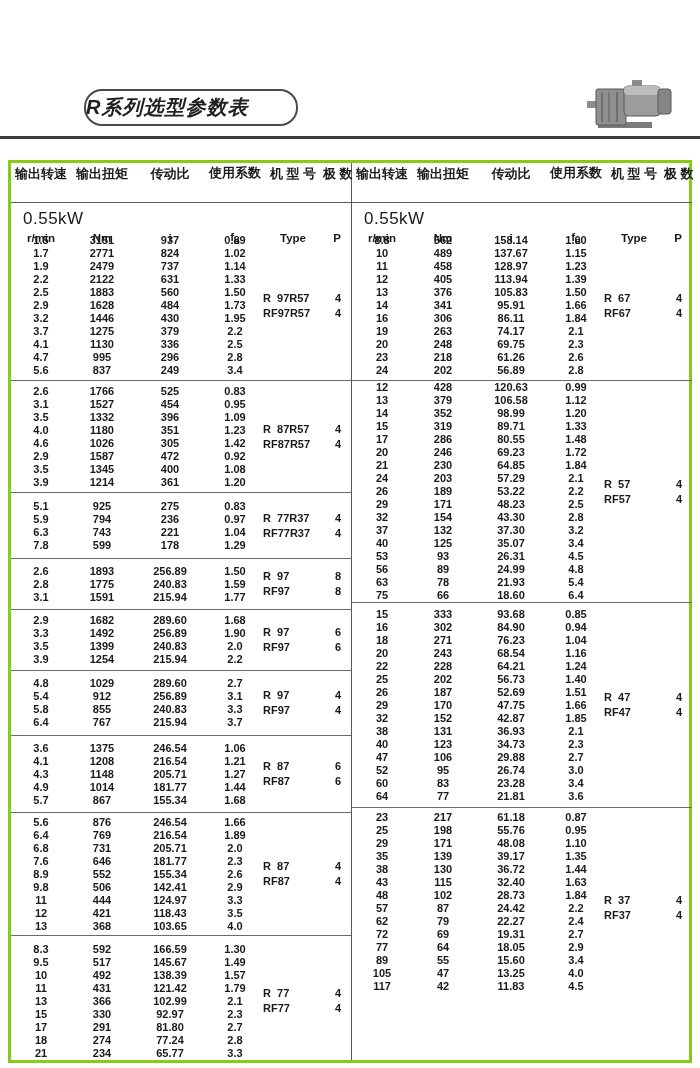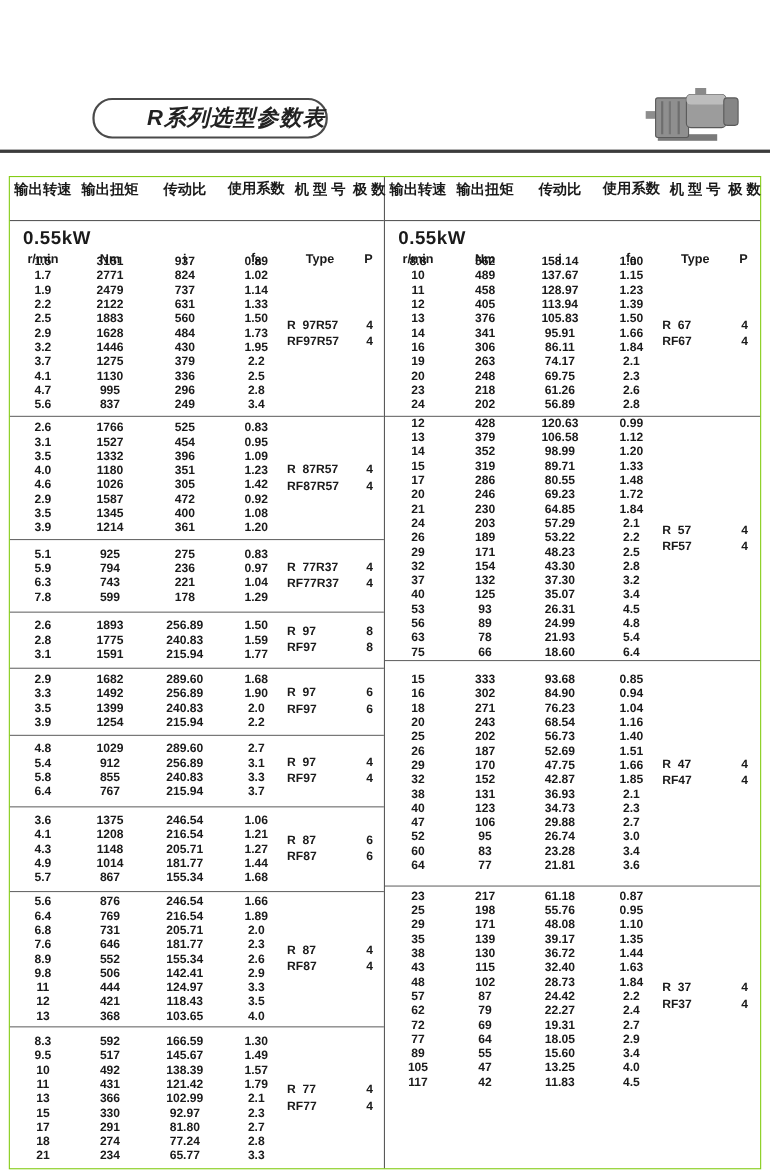--- a/index.html
+++ b/index.html
@@ -4,48 +4,48 @@
 <style>
   * { box-sizing: border-box; margin: 0; padding: 0; }
   html,body { background:#ffffff; }
   body { font-family:"Liberation Sans", sans-serif; color:#1a1a1a; }
   .page { position:relative; width:700px; height:1068px; background:#fff; overflow:hidden; }
 
   
   .title-badge{
     position:absolute; left:84px; top:89px; width:214px; height:37px;
     border:2px solid #4a4a4a; border-radius:18px;
-    display:flex; align-items:center; justify-content:flex-end;
+    display:flex; align-items:center; justify-content:flex-start;
   }
   .title-badge span{ font-size:20px; font-weight:bold; font-style:italic; letter-spacing:1px; color:#222; }
   .title-rule{ position:absolute; left:0; top:136px; width:700px; height:3px; background:#3c3c3c; }
 
   
   .photo{ position:absolute; left:584px; top:72px; width:94px; height:62px; }
 
   
   .table{
     position:absolute; left:8px; top:160px; width:684px; height:903px;
-    border:1px solid #84cc16; display:flex;
+    border:3px solid #84cc16; display:flex;
   }
   .half{ width:341px; height:100%; }
   .half.left{ border-right:1px solid #5a5a5a; }
 
   .thead{
     height:40px; border-bottom:1px solid #5a5a5a;
     display:grid; grid-template-columns:60px 62px 74px 56px 60px 28px;
     align-items:center; padding-top:2px;
   }
   .hcol{ text-align:center; line-height:1.3; }
   .hcol .cn{ font-size:13px; font-weight:bold; white-space:nowrap; }
   .hcol .unit{ font-size:11.5px; font-weight:bold;margin-top:48px; }
   .hcol .unit sub{ font-size:8px; }
 
   .blocks{ height:863px; display:flex; flex-direction:column; }
-  .power{ height:28px; font-size:17px; font-weight:bold; padding:6px 0 0 12px; letter-spacing:0.5px; }
+  .power{ height:28px; font-size:17px; font-weight:normal; padding:6px 0 0 12px; letter-spacing:0.5px; }
   .block{ display:flex; border-bottom:1px solid #6a6a6a; overflow:hidden; }
   .blocks > .block:last-child{ border-bottom:none; }
 
   .rows{ width:252px; display:flex; flex-direction:column; justify-content:center; }
   .row{ display:grid; grid-template-columns:60px 62px 74px 56px; line-height:13px; }
   .cell{ font-size:11px; font-weight:bold; text-align:center; white-space:nowrap; }
 
   .typewrap{ flex:1; display:flex; flex-direction:column; justify-content:center; gap:2px; }
   .typerow{ display:flex; line-height:13px; }
   .model{ width:62px; font-size:11px; font-weight:bold; text-align:left; white-space:pre; }
@@ -839,20 +839,26 @@
                 <span class="cell c2">76.23</span>
                 <span class="cell c3">1.04</span>
               </div>
               <div class="row">
                 <span class="cell c0">20</span>
                 <span class="cell c1">243</span>
                 <span class="cell c2">68.54</span>
                 <span class="cell c3">1.16</span>
               </div>
               <div class="row">
+                <span class="cell c0">22</span>
+                <span class="cell c1">228</span>
+                <span class="cell c2">64.21</span>
+                <span class="cell c3">1.24</span>
+              </div>
+              <div class="row">
                 <span class="cell c0">25</span>
                 <span class="cell c1">202</span>
                 <span class="cell c2">56.73</span>
                 <span class="cell c3">1.40</span>
               </div>
               <div class="row">
                 <span class="cell c0">26</span>
                 <span class="cell c1">187</span>
                 <span class="cell c2">52.69</span>
                 <span class="cell c3">1.51</span>

